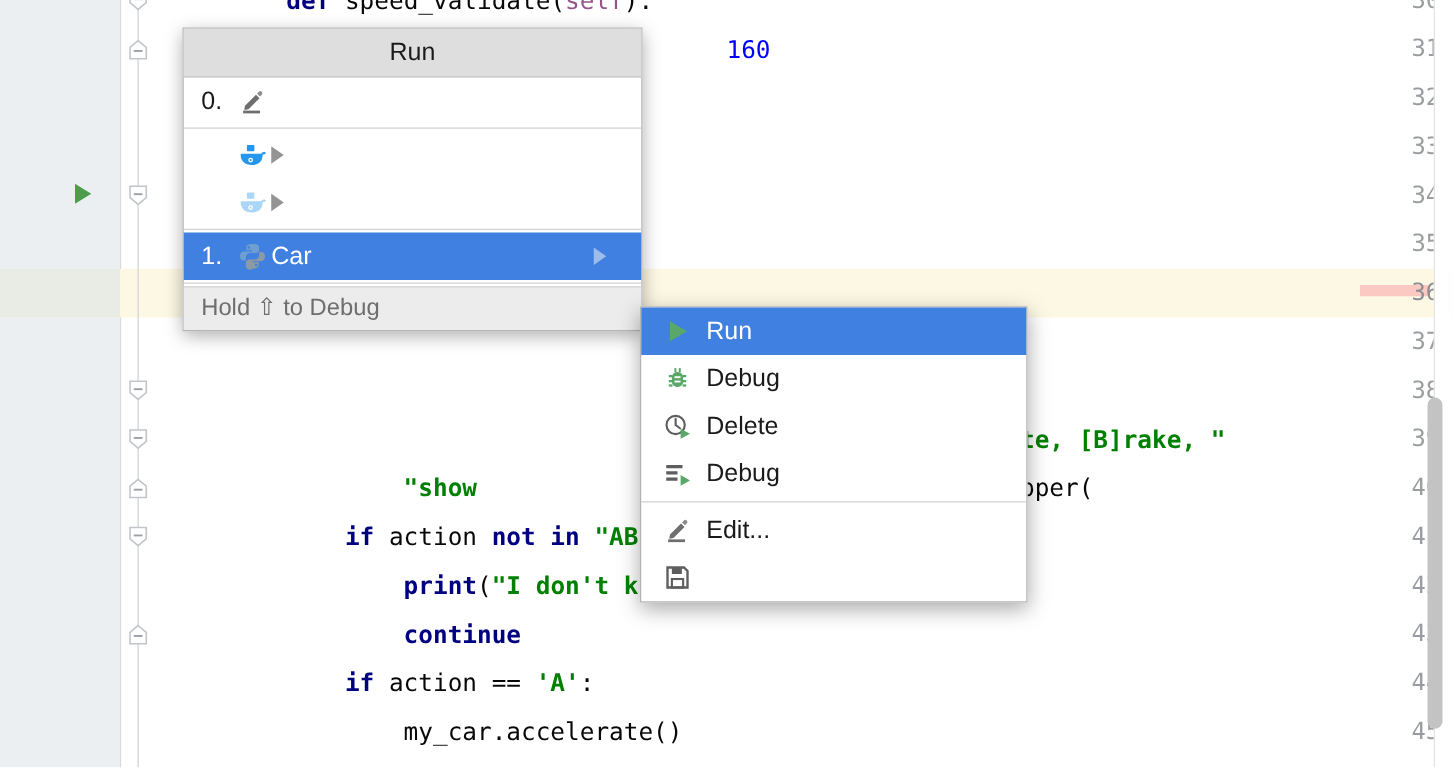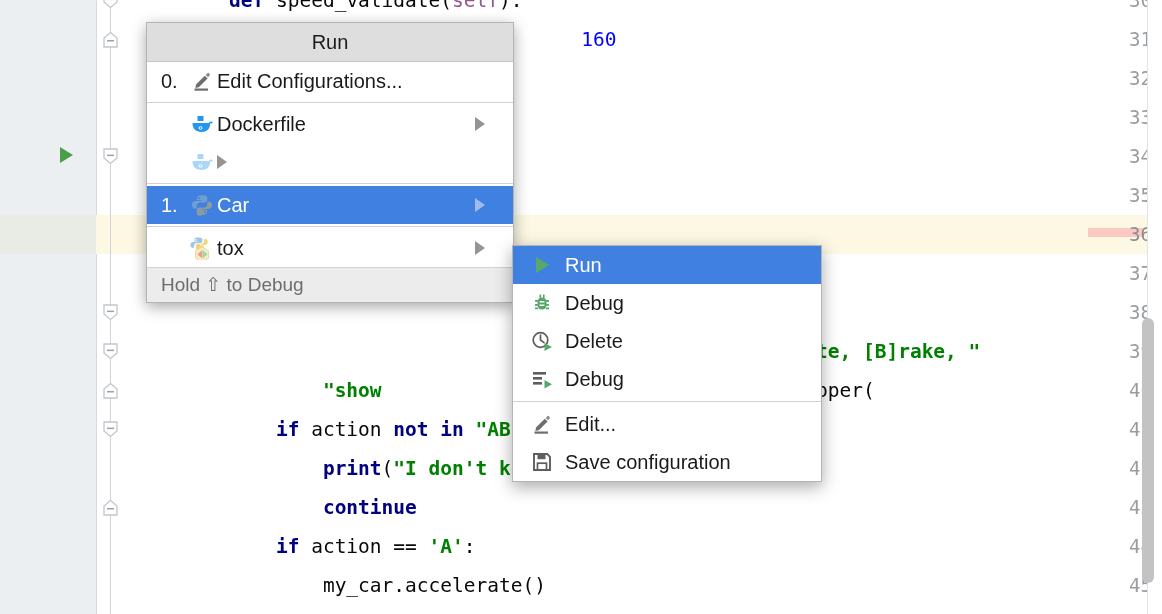--- a/index.html
+++ b/index.html
@@ -203,34 +203,32 @@
   <div id="runitems">
       <div class="mitem">
         <span class="mnum">0.</span>
         <span class="micon">
           <svg width="22" height="22" viewBox="0 0 22 22">
             <path d="M5 14.5 L13.8 5.7 L16.6 8.5 L7.8 17.3 L4.4 18 Z" fill="#6e6e6e"></path>
             <path d="M14.6 4.9 L16.1 3.4 A1.6 1.6 0 0 1 18.4 5.7 L17 7.2 Z" fill="#8d8d8d"></path>
             <rect x="3.5" y="18.5" width="13.5" height="2.2" fill="#6e6e6e"></rect>
           </svg>
         </span>
-        <span class="mlabel">Edit Configurations...</span>
       </div>
       <div class="msep"></div>
       <div class="mitem">
         <span class="mnum"></span>
         <span class="micon">
           <svg width="24" height="22" viewBox="0 0 24 22">
             <rect x="7.5" y="3" width="6" height="5" rx="0.6" fill="#2496ed"></rect>
             <path d="M2.5 10 h17 q0.6 0 0.6 .8 c0 5.4 -3.4 8.2 -8.6 8.2 c-5.4 0 -9 -3 -9 -8.4 q0 -.6 .6 -.6 z" fill="#2496ed"></path>
             <path d="M19.2 9.3 c1.6 -1.4 3.2 -.6 3.6 .1 c-0.7 1.1 -2.2 1.4 -3.5 1.1 z" fill="#2496ed"></path>
             <circle cx="10.5" cy="15" r="1.4" fill="none" stroke="#ffffff" stroke-width="1"></circle>
           </svg>
         </span>
-        <span class="mlabel">Dockerfile</span>
         <span class="marrow"></span>
       </div>
       <div class="mitem">
         <span class="mnum"></span>
         <span class="micon">
           <svg width="24" height="22" viewBox="0 0 24 22" opacity="0.38">
             <rect x="7.5" y="3" width="6" height="5" rx="0.6" fill="#2496ed"></rect>
             <path d="M2.5 10 h17 q0.6 0 0.6 .8 c0 5.4 -3.4 8.2 -8.6 8.2 c-5.4 0 -9 -3 -9 -8.4 q0 -.6 .6 -.6 z" fill="#2496ed"></path>
             <path d="M19.2 9.3 c1.6 -1.4 3.2 -.6 3.6 .1 c-0.7 1.1 -2.2 1.4 -3.5 1.1 z" fill="#2496ed"></path>
             <circle cx="10.5" cy="15" r="1.4" fill="none" stroke="#ffffff" stroke-width="1"></circle>
@@ -244,34 +242,20 @@
         <span class="micon">
           <svg width="24" height="24" viewBox="0 0 24 24">
             <path d="M11.6 2.2 c-2.6 0 -4.6 .8 -4.6 2.6 v2.4 h4.8 v.9 H5.2 c-1.8 0 -3.2 1.3 -3.2 3.6 c0 2.3 1.2 3.7 3 3.7 h1.7 v-2.6 c0 -1.9 1.6 -3.4 3.5 -3.4 h4.4 c1.5 0 2.7 -1.2 2.7 -2.7 V4.8 c0 -1.6 -1.5 -2.6 -4 -2.6 z M9 4 a1 1 0 1 1 0 2 a1 1 0 0 1 0 -2 z" fill="#6f9fd0"></path>
             <path d="M12.4 21.8 c2.6 0 4.6 -.8 4.6 -2.6 v-2.4 h-4.8 v-.9 h6.6 c1.8 0 3.2 -1.3 3.2 -3.6 c0 -2.3 -1.2 -3.7 -3 -3.7 h-1.7 v2.6 c0 1.9 -1.6 3.4 -3.5 3.4 H9.4 c-1.5 0 -2.7 1.2 -2.7 2.7 v2.9 c0 1.6 1.5 2.6 4 2.6 z M15 20 a1 1 0 1 1 0 -2 a1 1 0 0 1 0 2 z" fill="#8b9aa3"></path>
           </svg>
         </span>
         <span class="mlabel">Car</span>
         <span class="marrow"></span>
       </div>
       <div class="msep"></div>
-      <div class="mitem">
-        <span class="mnum"></span>
-        <span class="micon">
-          <svg width="26" height="24" viewBox="0 0 26 24">
-            <path d="M9 1.5 c-2 0 -3.6 .6 -3.6 2 v1.9 h3.8 v.7 H3.9 c-1.4 0 -2.5 1 -2.5 2.8 c0 1.8 .9 2.9 2.3 2.9 h1.4 v-2 c0 -1.5 1.3 -2.7 2.8 -2.7 h3.4 c1.2 0 2.1 -.9 2.1 -2.1 V3.5 c0 -1.3 -1.2 -2 -3.1 -2 z M6.9 2.9 a.8 .8 0 1 1 0 1.6 a.8 .8 0 0 1 0 -1.6 z" fill="#9ec6e8"></path>
-            <path d="M11.2 13.4 c2 0 3.6 -.6 3.6 -2 v-1.9 h-3.8 v-.7 h5.3 c1.4 0 2.5 -1 2.5 -2.8 c0 -1.8 -.9 -2.9 -2.3 -2.9 h-1.4 v2 c0 1.5 -1.3 2.7 -2.8 2.7 H8.9 c-1.2 0 -2.1 .9 -2.1 2.1 v2.3 c0 1.3 1.2 2 3.1 2 z" fill="#f2d675"></path>
-            <path d="M13 11 L19.5 14.7 L19.5 22.3 L13 26 L6.5 22.3 L6.5 14.7 Z" fill="#f6eec2" stroke="#e0d49a" stroke-width=".8"></path>
-            <path d="M13.2 14.2 L13.2 22.4 L8.2 18.3 Z" fill="#f09c8e"></path>
-            <path d="M13.6 14.2 L13.6 22.4 L18.6 18.3 Z" fill="#9ed6a8"></path>
-          </svg>
-        </span>
-        <span class="mlabel">tox</span>
-        <span class="marrow"></span>
-      </div>
     </div>
   <div class="mfoot">Hold ⇧ to Debug</div>
 </div>
 
 <div id="submenu">
   <div id="subitems">
       <div class="sitem sel">
         <span class="sicon">
           <svg width="22" height="22" viewBox="0 0 22 22">
             <path d="M5 3 L18.5 11 L5 19 Z" fill="#59a869"></path>
@@ -330,16 +314,15 @@
         <span class="slabel">Edit...</span>
       </div>
       <div class="sitem">
         <span class="sicon">
           <svg width="22" height="22" viewBox="0 0 22 22">
             <path d="M3 3 h13.2 L19 5.8 V19 H3 Z" fill="none" stroke="#5e5e5e" stroke-width="1.9"></path>
             <rect x="6.5" y="3" width="8" height="5.2" fill="#5e5e5e"></rect>
             <rect x="6.5" y="12.2" width="9" height="6.8" fill="none" stroke="#5e5e5e" stroke-width="1.7"></rect>
           </svg>
         </span>
-        <span class="slabel">Save configuration</span>
       </div>
     </div>
 </div>
 
 </body></html>

